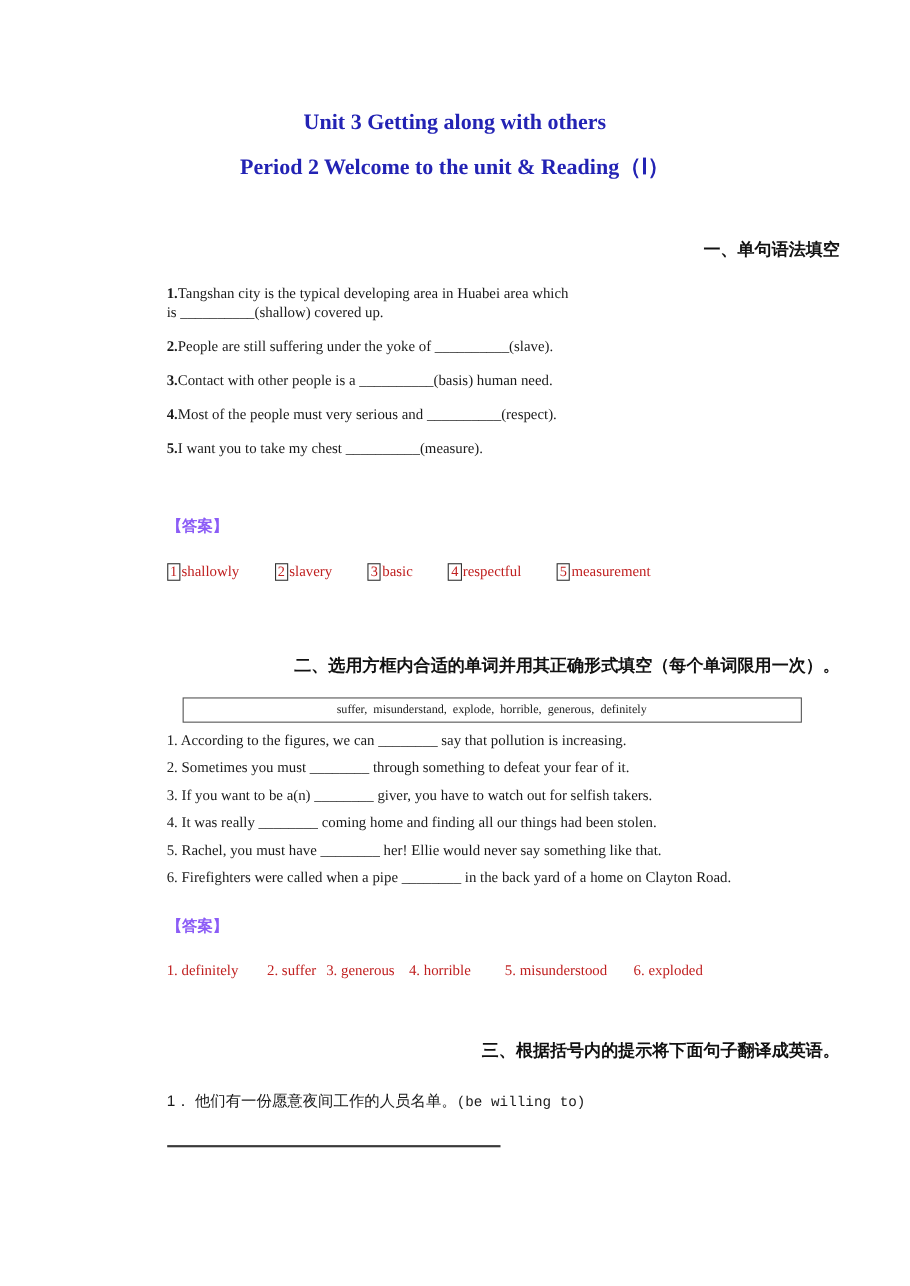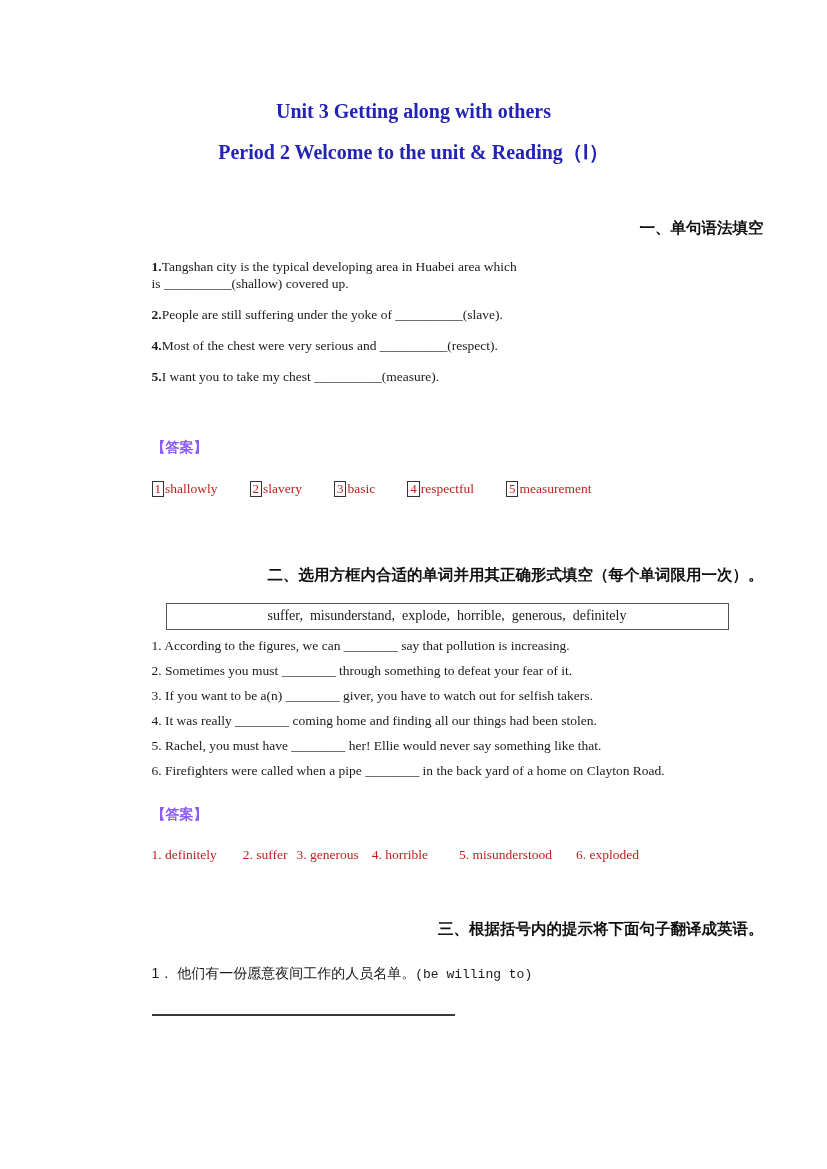--- a/index.html
+++ b/index.html
@@ -74,21 +74,21 @@
   }
 
   .sec2-heading { margin-top: 69px; }
   .word-box {
     margin-top: 19px;
     margin-left: 14px;
     width: 563px;
     border: 1px solid #555555;
     text-align: center;
     padding: 4px 0 5px 0;
-    font-size: 14px;
+    font-size: 11px;
     white-space: pre-wrap;
   }
   .s2-first { margin-top: 7px; }
   .s2-item { margin-top: 8px; }
 
   .answers-label-2 { margin-top: 27px; }
   .answers-row-2 { margin-top: 24px; }
   .s2-answers .ans-entry:nth-child(2) { margin-left: 26px; }
   .s2-answers .ans-entry:nth-child(3) { margin-left: 9px; }
   .s2-answers .ans-entry:nth-child(4) { margin-left: 13px; }
@@ -123,21 +123,22 @@
     <div class="title-line">Unit 3 Getting along with others</div>
     <div class="title-line">Period 2 Welcome to the unit &amp; Reading（Ⅰ）</div>
   </div>
 
   <div class="content">
 
     <div class="sec-heading sec1-heading">一、单句语法填空</div>
 
     <div class="item s1-first"><span class="num">1.</span><span>Tangshan city is the typical developing area in Huabei area which</span><br><span>is __________(shallow) covered up.</span></div>
     <div class="item s1-item"><span class="num">2.</span><span>People are still suffering under the yoke of __________(slave).</span></div>
-    <div class="item s1-item"><span class="num">4.</span><span>Most of the chest were very serious and __________(respect).</span></div>
+    <div class="item s1-item"><span class="num">3.</span><span>Contact with other people is a __________(basis) human need.</span></div>
+    <div class="item s1-item"><span class="num">4.</span><span>Most of the people must very serious and __________(respect).</span></div>
     <div class="item s1-item"><span class="num">5.</span><span>I want you to take my chest __________(measure).</span></div>
 
     <div class="answers-label">【答案】</div>
 
     <div class="answers-row s1-answers">
       <span class="ans-entry"><span class="num-box">1</span><span>shallowly</span></span>
       <span class="ans-entry"><span class="num-box">2</span><span>slavery</span></span>
       <span class="ans-entry"><span class="num-box">3</span><span>basic</span></span>
       <span class="ans-entry"><span class="num-box">4</span><span>respectful</span></span>
       <span class="ans-entry"><span class="num-box">5</span><span>measurement</span></span>

